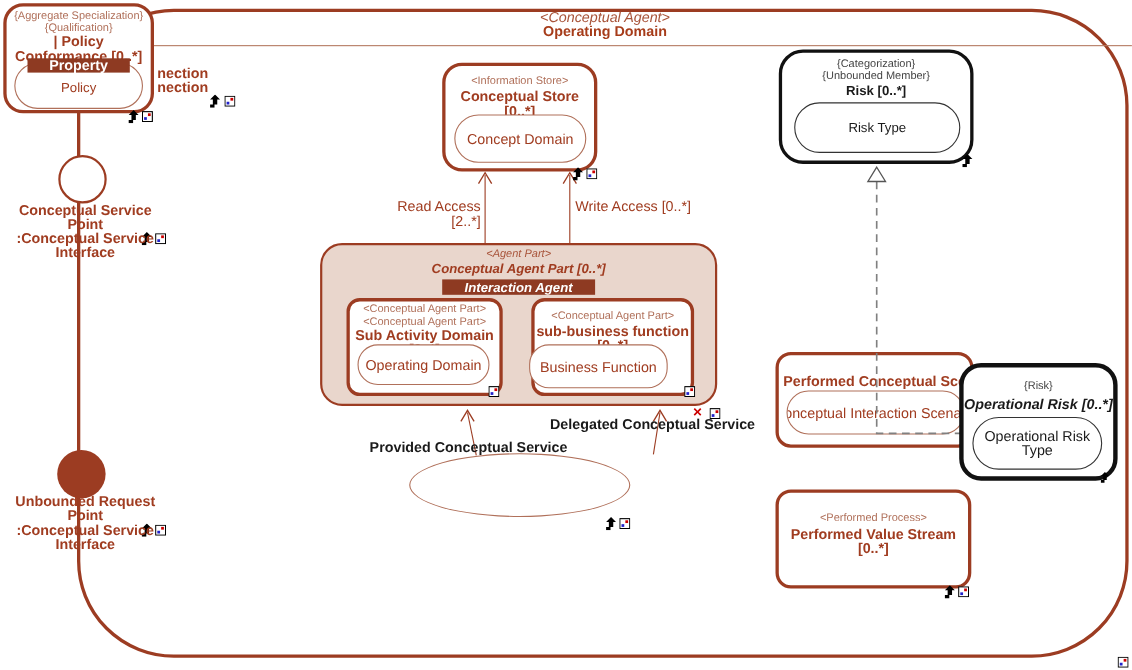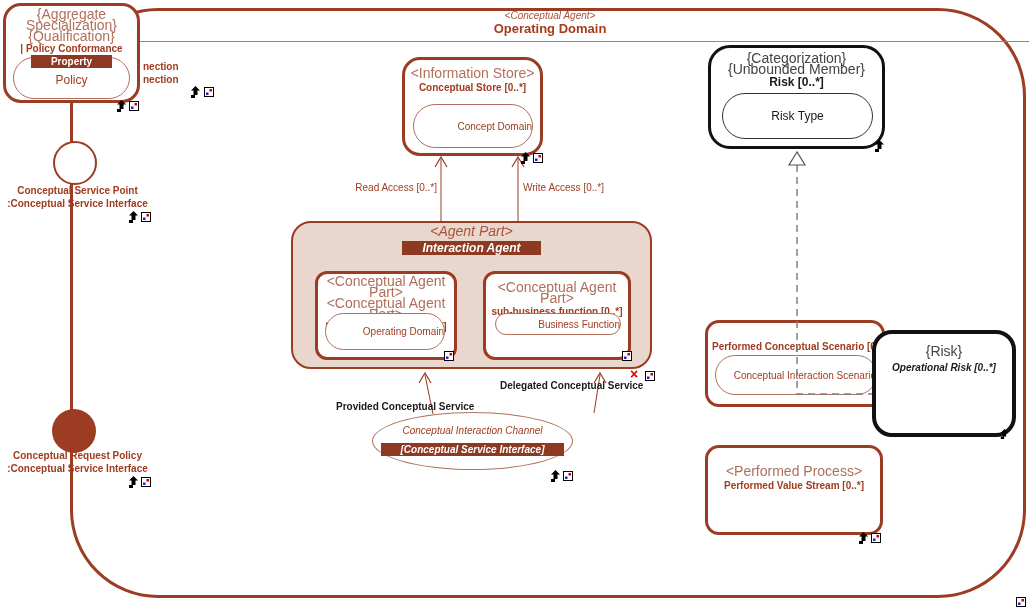--- a/index.html
+++ b/index.html
@@ -9,32 +9,32 @@
     --hl:#8e3a22;         
     --fill:#e9d6cc;       
   }
   html,body{margin:0;padding:0;background:#fff;}
   #canvas{position:relative;width:1029px;height:609px;background:#fff;overflow:hidden;
           font-family:"Liberation Sans",sans-serif;color:var(--tred);}
   .abs{position:absolute;}
   .ctr{text-align:center;}
   .b{font-weight:bold;}
   .i{font-style:italic;}
-  .s9{font-size:14px;line-height:11px;}
-  .s11{font-size:10px;line-height:13px;}
+  .s9{font-size:10px;line-height:11px;}
+  .s11{font-size:13px;line-height:13px;}
   .s12{font-size:12px;line-height:14px;}
   .lt{color:var(--lred);}
   .blk{color:#1a1a1a;}
   .gry{color:#444;}
   .hl{background:var(--hl);color:#fff;padding:0 20px;display:inline-block;}
   .box{position:absolute;background:#fff;border:3px solid var(--red);border-radius:16px;box-sizing:border-box;}
   .boxthin{position:absolute;background:#fff;border:2px solid var(--red);border-radius:16px;box-sizing:border-box;}
   .bbox{position:absolute;background:#fff;border:3px solid #111;border-radius:22px;box-sizing:border-box;}
   .inner{position:absolute;background:#fff;border:1px solid var(--lred);border-radius:22px;box-sizing:border-box;
-         display:flex;align-items:center;justify-content:flex-end;}
+         display:flex;align-items:center;justify-content:center;}
   .binner{position:absolute;background:#fff;border:1px solid #333;border-radius:24px;box-sizing:border-box;
          display:flex;align-items:center;justify-content:center;}
   svg{display:block;}
   .icon{position:absolute;display:block;}
 </style>
 </head>
 <body>
 
 <div id="canvas">
 
@@ -76,87 +76,87 @@
   <div class="abs s11 b" style="left:143px;top:73px;">nection</div>
 
   <div class="abs" style="left:53px;top:141px;width:40px;height:40px;border:2px solid var(--red);border-radius:50%;background:#fff;z-index:6;"></div>
   <div class="abs ctr" style="left:0px;top:184px;width:155px;z-index:6;">
     <div class="s11 b">Conceptual Service Point</div>
     <div class="s11 b">:Conceptual Service Interface</div>
   </div>
 
   <div class="abs" style="left:52px;top:409px;width:44px;height:44px;background:var(--red);border-radius:50%;z-index:6;"></div>
   <div class="abs ctr" style="left:0px;top:449px;width:155px;z-index:6;">
-    <div class="s11 b">Conceptual Request Policy</div>
+    <div class="s11 b">Unbounded Request Point</div>
     <div class="s11 b">:Conceptual Service Interface</div>
   </div>
 
   <div class="box" style="left:402px;top:57px;width:141px;height:99px;border-radius:18px;z-index:1;">
     <div class="ctr s9 lt" style="margin-top:8px;">&lt;Information Store&gt;</div>
     <div class="ctr s11 b" style="margin-top:2px;">Conceptual Store [0..*]</div>
   </div>
   <div class="inner s11" style="left:413px;top:104px;width:120px;height:44px;z-index:2;">
     <span>Concept Domain</span>
   </div>
 
-  <div class="abs s11" style="left:352px;top:181px;width:85px;text-align:right;z-index:6;">Read Access [0..*]</div>
+  <div class="abs s11" style="left:352px;top:181px;width:85px;text-align:right;z-index:6;">Read Access [2..*]</div>
   <div class="abs s11" style="left:523px;top:181px;z-index:6;">Write Access [0..*]</div>
 
   <div class="boxthin" style="left:291px;top:221px;width:361px;height:148px;background:var(--fill);border-radius:20px;z-index:1;">
     <div class="ctr s9 i" style="margin-top:3px;color:#a8543a;">&lt;Agent Part&gt;</div>
+    <div class="ctr s12 b i">Conceptual Agent Part [0..*]</div>
     <div class="ctr" style="margin-top:1px;">
       <span class="hl s12 b i">Interaction Agent</span>
     </div>
   </div>
 
   <div class="box" style="left:315px;top:271px;width:142px;height:89px;border-radius:12px;z-index:2;">
     <div class="ctr s9 lt" style="margin-top:2px;">&lt;Conceptual Agent Part&gt;</div>
     <div class="ctr s9 lt">&lt;Conceptual Agent Part&gt;</div>
     <div class="ctr s11 b">Sub Activity Domain [0..*]</div>
   </div>
   <div class="inner s11" style="left:325px;top:313px;width:120px;height:37px;border-radius:19px;z-index:3;">
     <span>Operating Domain</span>
   </div>
 
   <div class="box" style="left:483px;top:271px;width:148px;height:89px;border-radius:12px;z-index:2;">
     <div class="ctr s9 lt" style="margin-top:8px;">&lt;Conceptual Agent Part&gt;</div>
     <div class="ctr s11 b" style="margin-top:1px;">sub-business function [0..*]</div>
   </div>
-  <div class="inner s11" style="left:495px;top:313px;width:126px;height:22px;border-radius:18px;z-index:3;">
+  <div class="inner s11" style="left:481px;top:313px;width:126px;height:40px;border-radius:18px;z-index:3;">
     <span>Business Function</span>
   </div>
 
   <div class="abs s11 b blk" style="left:336px;top:400px;z-index:6;">Provided Conceptual Service</div>
   <div class="abs s11 b blk" style="left:500px;top:379px;z-index:6;">Delegated Conceptual Service</div>
 
   <div class="abs" style="left:372px;top:412px;width:201px;height:58px;border:1px solid var(--lred);border-radius:50%;background:#fff;box-sizing:border-box;z-index:1;"></div>
-  <div class="abs ctr" style="left:372px;top:424px;width:201px;z-index:2;">
-    <div class="s11 i">Conceptual Interaction Channel</div>
-    <div style="margin-top:2px;"><span class="hl s11 b i">[Conceptual Service Interface]</span></div>
-  </div>
 
   <div class="bbox" style="left:708px;top:45px;width:177px;height:104px;z-index:1;">
     <div class="ctr s9 gry" style="margin-top:5px;">{Categorization}</div>
     <div class="ctr s9 gry">{Unbounded Member}</div>
     <div class="ctr s12 b blk">Risk [0..*]</div>
   </div>
   <div class="binner s12 blk" style="left:722px;top:93px;width:151px;height:46px;z-index:2;">
     <span>Risk Type</span>
   </div>
 
   <div class="box" style="left:705px;top:320px;width:180px;height:87px;border-radius:14px;z-index:1;overflow:hidden;">
     <div class="s11 b" style="margin-top:17px;margin-left:4px;white-space:nowrap;">Performed Conceptual Scenario [0..*]</div>
   </div>
   <div class="inner s11" style="left:715px;top:355px;width:162px;height:40px;border-radius:20px;z-index:2;overflow:hidden;">
     <span style="white-space:nowrap;">Conceptual Interaction Scenario</span>
   </div>
 
   <div class="bbox" style="left:872px;top:330px;width:144px;height:107px;border-width:4px;border-radius:20px;z-index:7;">
     <div class="ctr s9 gry" style="margin-top:12px;">{Risk}</div>
     <div class="ctr s11 b i blk" style="margin-top:4px;">Operational Risk [0..*]</div>
+    <div class="binner s11 blk" style="left:8px;top:45px;width:118px;height:48px;">
+      <span class="ctr" style="padding:0 2px;">Operational Risk Type</span>
+    </div>
   </div>
 
   <div class="box" style="left:705px;top:445px;width:178px;height:90px;border-radius:14px;z-index:1;">
     <div class="ctr s9 lt" style="margin-top:18px;">&lt;Performed Process&gt;</div>
     <div class="ctr s11 b" style="margin-top:2px;">Performed Value Stream [0..*]</div>
   </div>
 
   <svg class="icon" style="left:116px;top:100px;z-index:8;" width="11" height="12" viewBox="0 0 11 12">
       <path d="M5.5 0 L10 4.5 H7.5 V9 H3.5 V4.5 H1 Z M1 9 H5 V12 H1 Z" fill="#000"></path>
     </svg>

